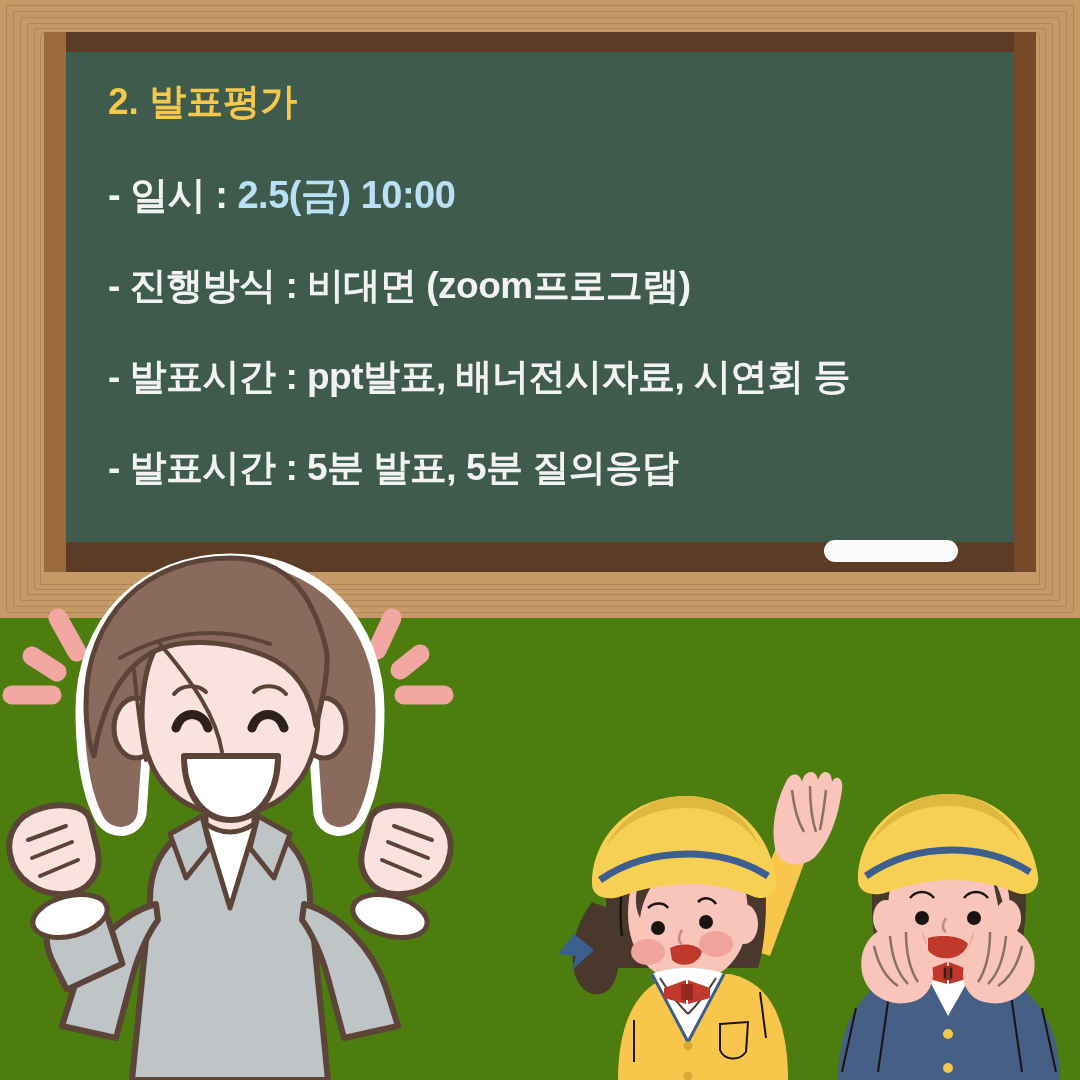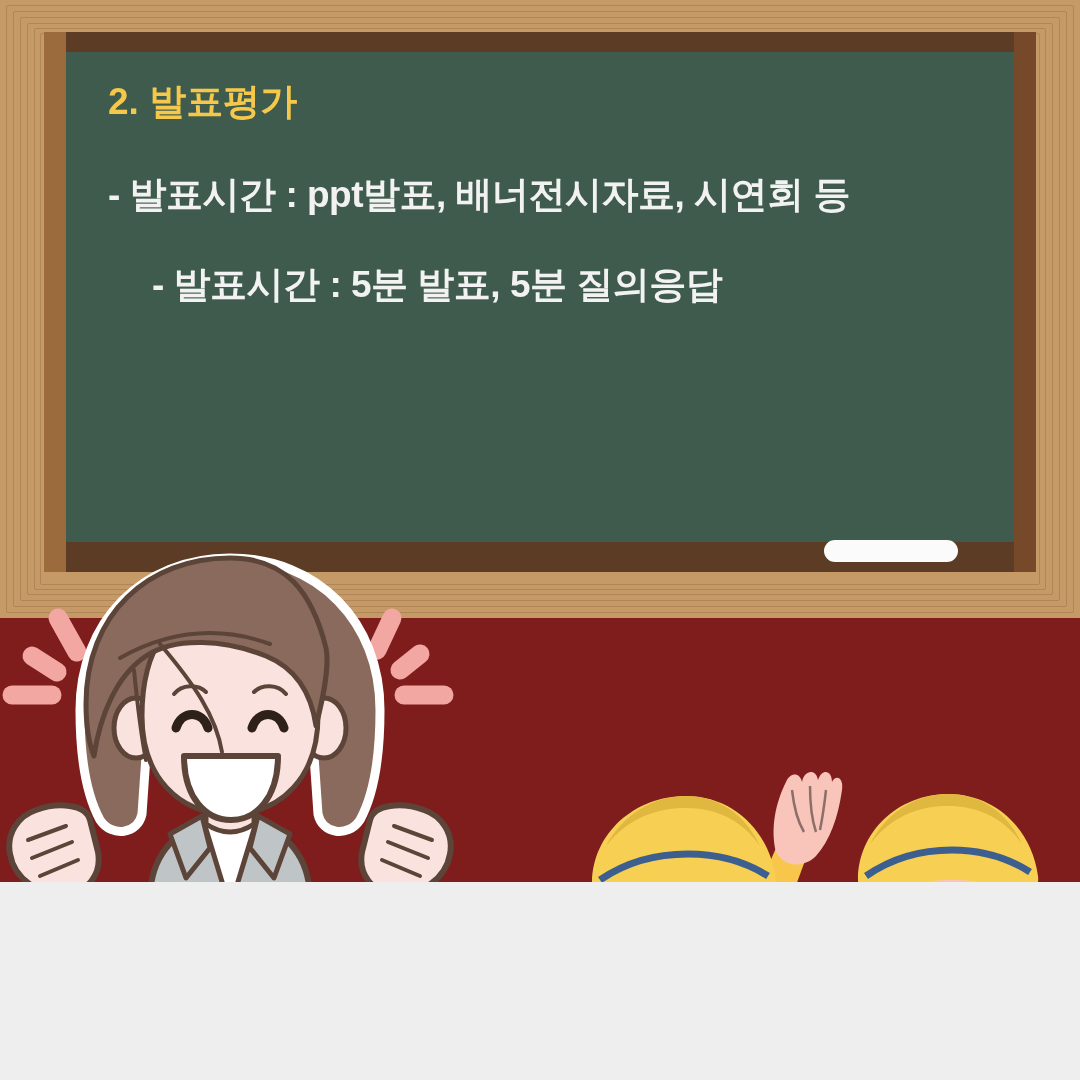--- a/index.html
+++ b/index.html
@@ -6,22 +6,22 @@
   html,body{ width:1080px; height:1080px; }
   body{
     background:#eeeeee;
     font-family:"Liberation Sans","DejaVu Sans",sans-serif;
     overflow:hidden;
     position:relative;
   }
   #stage{
     position:relative;
     width:1080px;
-    height:882px;
-    background:#7f1d1d;
+    height:1080px;
+    background:#4d7c0f;
     overflow:hidden;
   }
 
   
   #board-wrap{
     position:absolute;
     left:0; top:0;
     width:1080px; height:618px;
   }
   #board-frame{
@@ -85,21 +85,21 @@
   #t-title{
     color:#f5c84b;
     font-size:37px;
     margin-bottom:52px;
     letter-spacing:0px;
   }
   #l1{ font-size:38px; margin-bottom:50px; }
   #l1 .hl{ color:#b9e0f4; }
   #l2{ font-size:37px; margin-bottom:50px; }
   #l3{ font-size:37px; margin-bottom:50px; }
-  #l4{ font-size:37px;margin-left:44px; }
+  #l4{ font-size:37px; }
 
   
   .char{ position:absolute; }
   #teacher{ left:-30px; top:548px; width:520px; height:532px; }
   #girl{ left:548px; top:756px; width:300px; height:324px; }
   #boy{ left:816px; top:772px; width:268px; height:308px; }
   .sparkle-l{ position:absolute; left:0px; top:592px; width:120px; height:140px; }
   .sparkle-r{ position:absolute; left:352px; top:592px; width:130px; height:140px; }
 </style>
 </head>
@@ -121,21 +121,23 @@
 
     <div id="board-inner"></div>
     <div id="board-inner-l"></div>
     <div id="board-inner-r"></div>
     <div id="board-face"></div>
     <div id="chalk"></div>
 
     <div id="board-text">
       <div class="line" id="t-title">2. 발표평가</div>
 
-
+      <div class="line" id="l1"><span>- 일시 : </span><span class="hl">2.5(금) 10:00</span></div>
+
+      <div class="line" id="l2">- 진행방식 : 비대면 (zoom프로그램)</div>
 
       <div class="line" id="l3">- 발표시간 : ppt발표, 배너전시자료, 시연회 등</div>
 
       <div class="line" id="l4">- 발표시간 : 5분 발표, 5분 질의응답</div>
     </div>
   </div>
 
   <svg class="sparkle-l" viewBox="0 0 120 140">
     <g stroke="#f2a7a2" stroke-width="19" stroke-linecap="round" fill="none">
       <line x1="58" y1="26" x2="77" y2="60"></line>

